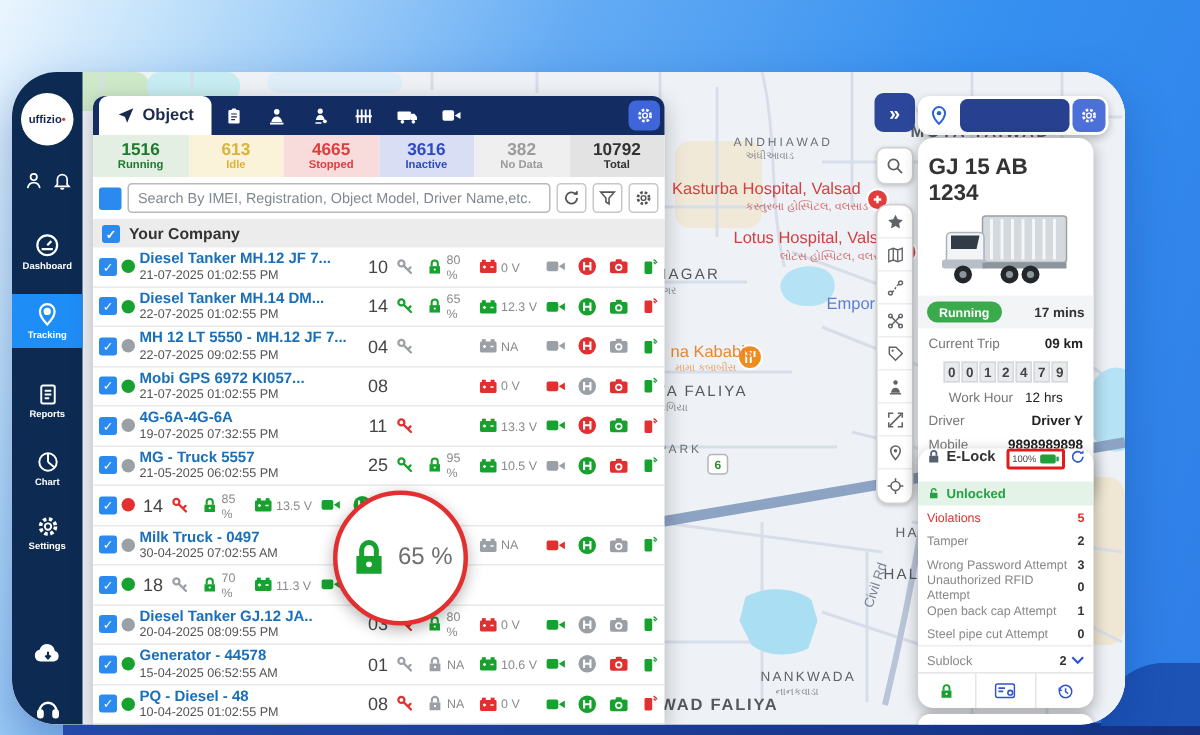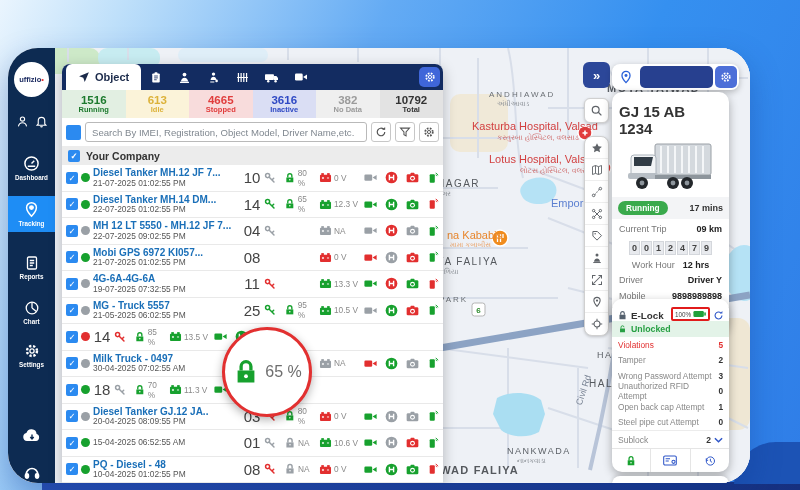--- a/index.html
+++ b/index.html
@@ -60,21 +60,21 @@
   .company{height:19px;background:#ececec;display:flex;align-items:center;gap:6px;padding:0 6px;
     font-size:10.5px;font-weight:bold;color:#333}
   .chk{width:12px;height:12px;background:#2b8af0;border-radius:2px;color:#fff;font-size:8.5px;line-height:12px;
     text-align:center;flex:none}
   .rows{flex:1;display:flex;flex-direction:column;position:relative}
   .vrow{flex:1;display:flex;align-items:center;gap:3px;padding:0 4px;border-bottom:1px solid #e9e9e9;min-height:0}
   .dot{width:9px;height:9px;border-radius:50%;flex:none}
   .info{flex:1;min-width:0;line-height:1.15}
   .vname{display:block;font-size:10px;font-weight:bold;color:#1a6fb8;white-space:nowrap;overflow:hidden}
   .vtime{display:block;font-size:8.4px;color:#555;white-space:nowrap}
-  .cnt{width:18px;font-size:15px;color:#444;text-align:center;flex:none}
+  .cnt{width:18px;font-size:12px;color:#444;text-align:center;flex:none}
   .ic{flex:none;display:flex;align-items:center;gap:2px}
   .ic i{font-style:normal;font-size:8.3px;color:#8a8a8a}
   .ic.w17{width:17px}.ic.w30{width:32px}.ic.w40{width:42px}.ic.w18{width:18px}
   .magnifier{position:absolute;left:160px;top:162px;width:90px;height:90px;border-radius:50%;
     background:#fff;border:3px solid #e23030;display:flex;align-items:center;justify-content:center;gap:5px;
     box-shadow:0 3px 10px rgba(0,0,0,.3);z-index:5}
   .magnifier span{font-size:16px;color:#6e6e6e}
   
   .tb-expand{position:absolute;left:575px;top:14px;width:27px;height:26px;background:#2c4799;border-radius:6px;
     color:#fff;font-size:13px;display:flex;align-items:center;justify-content:center;font-weight:bold}
@@ -96,27 +96,27 @@
   .truckimg{display:flex;justify-content:center;padding:2px 0 4px}
   .statusrow{height:22px;background:#f3f4f6;display:flex;align-items:center;justify-content:space-between;padding:0 6px}
   .badge{background:#3aaa4c;color:#fff;font-size:8.3px;font-weight:bold;padding:2px 8px;border-radius:9px}
   .mins{font-size:9px;font-weight:bold;color:#333}
   .kv{display:flex;justify-content:space-between;align-items:center;padding:0 7px;height:19px}
   .kv .k{color:#777}.kv .v{font-weight:bold;color:#222}
   .odo{display:flex;justify-content:center;gap:1px;padding:3px 0 2px}
   .odo b{width:11px;height:14px;background:#e8eaee;border:1px solid #d4d7dc;font-size:9px;color:#444;
     display:flex;align-items:center;justify-content:center}
   .workrow{display:flex;justify-content:center;gap:8px;align-items:center;height:15px}
-  .workrow .k{color:#777}.workrow .v{font-weight:bold;color:#222}
+  .workrow .k{color:#777}.workrow .v{font-weight:normal;color:#222}
   .vfoot{display:flex;border-top:1px solid #e5e5e5;margin-top:3px}
   .vfoot div{flex:1;height:23px;display:flex;align-items:center;justify-content:center;border-left:1px solid #e5e5e5}
   .vfoot div:first-child{border-left:none}
   .ecard{position:absolute;left:604px;top:251px;width:117px;height:173px;background:#fff;border-radius:10px;
     box-shadow:0 3px 10px rgba(0,0,0,.3);overflow:hidden}
-  .ehead{height:22px;display:flex;align-items:flex-end;gap:3px;padding:0 5px}
+  .ehead{height:22px;display:flex;align-items:flex-start;gap:3px;padding:0 5px}
   .ehead b{font-size:9.8px;color:#333;flex:1}
   .battbox{display:flex;align-items:center;gap:2px;border:2px solid #e11b1b;border-radius:2px;padding:1px 2px}
   .battbox span{font-size:6.3px;color:#444}
   .unlocked{height:16px;background:#e3f3e8;display:flex;align-items:center;gap:4px;padding:0 6px;
     font-size:8.8px;font-weight:bold;color:#27a043}
   .erow{display:flex;justify-content:space-between;align-items:center;padding:0 6px;height:15.5px;font-size:8.3px}
   .erow .k{color:#888}.erow .v{font-weight:bold;color:#333}
   .erow.red .k,.erow.red .v{color:#e22f2f}
   .subrow{display:flex;justify-content:space-between;align-items:center;height:18px;padding:0 6px;
     border-top:1px solid #ececec;font-size:8.5px}
@@ -169,21 +169,21 @@
       </g>
       <g>
         <rect x="464" y="255" width="13" height="13" rx="2.5" fill="#fff" stroke="#b5b5b5"></rect>
         <text x="470.5" y="264.5" font-size="8" font-weight="bold" fill="#2e8b2e" text-anchor="middle">6</text>
       </g>
     </svg>
     <div id="maplabels">
         <div class="map-label l-city" style="left: 599px; top: 34px;">MOTA TAIWAD</div>
         <div class="map-label l-area8" style="left: 481px; top: 42px;">ANDHIAWAD</div>
         <div class="map-label l-guj" style="left: 489px; top: 52px;">અંધીઆવાડ</div>
-        <div class="map-label l-hosp" style="left: 464px; top: 72px;">Kasturba Hospital, Valsad</div>
+        <div class="map-label l-hosp" style="left: 440px; top: 72px;">Kasturba Hospital, Valsad</div>
         <div class="map-label l-hosp-sub" style="left: 489px; top: 85px;">કસ્તુરબા હોસ્પિટલ, વલસાડ</div>
         <div class="map-label l-hosp" style="left: 481px; top: 105px;">Lotus Hospital, Valsad</div>
         <div class="map-label l-hosp-sub" style="left: 512px; top: 118px;">લોટસ હોસ્પિટલ, વલસાડ</div>
         <div class="map-label l-area10" style="left: 429px; top: 130px;">NAGAR</div>
         <div class="map-label l-guj" style="left: 429px; top: 142px;">નગર</div>
         <div class="map-label l-shop" style="left: 543px; top: 149px;">Emporiu</div>
         <div class="map-label l-food" style="left: 439px; top: 181px;">na Kababis</div>
         <div class="map-label l-food-sub" style="left: 442px; top: 193px;">મામા કબાબીસ</div>
         <div class="map-label l-area10" style="left: 429px; top: 208px;">YA FALIYA</div>
         <div class="map-label l-guj" style="left: 431px; top: 220px;">ફળિયા</div>
@@ -985,20 +985,21 @@
             <svg width="12" height="12" viewBox="0 0 16 16">
               <rect x="3.6" y="3" width="6.8" height="11.2" rx="1.3" fill="#17a12e"></rect>
               <path d="M11.6 1.4a5.2 5.2 0 0 1 3 3M11.6 3.8a2.8 2.8 0 0 1 1.7 1.7" stroke="#17a12e" stroke-width="1.3" fill="none"></path>
             </svg>
           </span>
         </div>
         <div class="vrow">
           <span class="chk">✓</span>
           <span class="dot" style="background:#17a12e"></span>
           <span class="info">
+            <span class="vname">Generator - 44578</span>
             <span class="vtime">15-04-2025 06:52:55 AM</span>
           </span>
           <span class="cnt">01</span>
           <span class="ic w17">
             <svg width="12" height="12" viewBox="0 0 16 16">
               <g stroke="#9aa0a6" stroke-width="2" fill="none" stroke-linecap="round">
                 <circle cx="4.8" cy="4.8" r="2.7"></circle>
                 <path d="M7 7l6.3 6.3M10.6 10.6l2.3-2.3"></path>
               </g>
             </svg>

